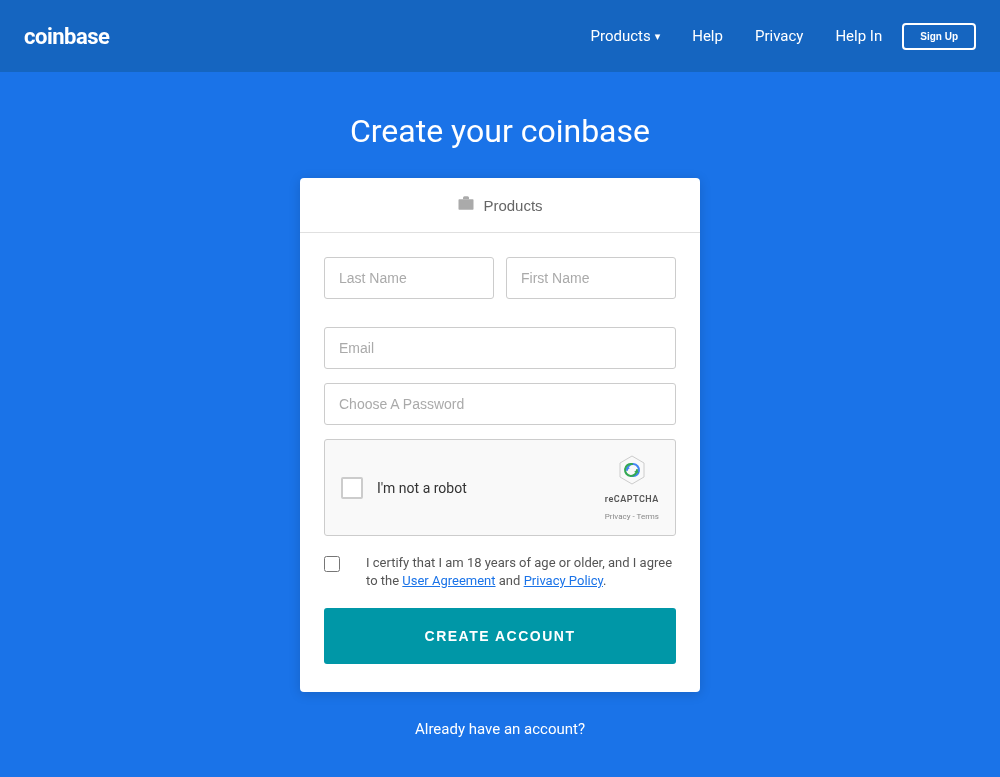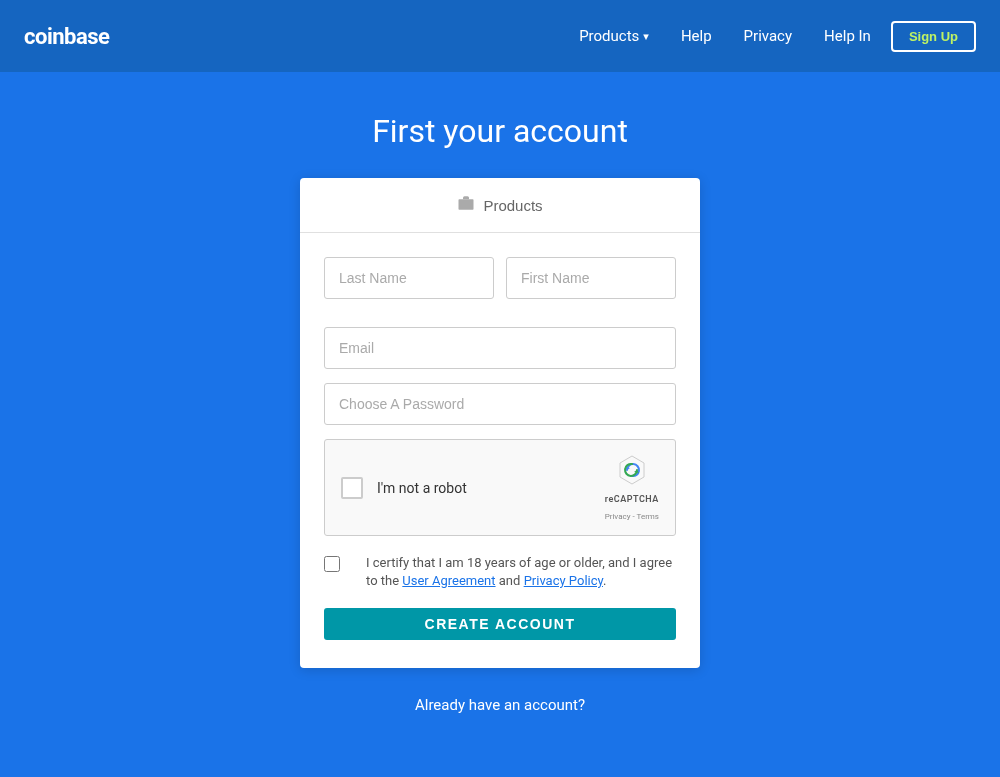--- a/index.html
+++ b/index.html
@@ -42,25 +42,25 @@
     .nav-link-products {
       display: flex;
       align-items: center;
       gap: 4px;
     }
     .nav-link-products::after {
       content: '▾';
       font-size: 11px;
     }
     .nav-signup {
-      color: #bef264;
+      color: #ffffff;
       background: transparent;
       border: 2px solid #fff;
       border-radius: 4px;
-      font-size: 13px;
+      font-size: 10px;
       font-weight: 600;
       cursor: pointer;
       padding: 6px 16px;
     }
 
     
     .main {
       display: flex;
       flex-direction: column;
       align-items: center;
@@ -210,21 +210,21 @@
     }
     .terms-link {
       color: #1a73e8;
       text-decoration: underline;
       cursor: pointer;
     }
 
     
     .create-btn {
       width: 100%;
-      padding: 8px;
+      padding: 20px;
       background: #0097a7;
       color: #fff;
       border: none;
       border-radius: 3px;
       font-size: 14px;
       font-weight: 700;
       letter-spacing: 1.5px;
       cursor: pointer;
       text-transform: uppercase;
     }
@@ -245,21 +245,21 @@
   <div class="nav-right">
     <a class="nav-link nav-link-products">Products</a>
     <a class="nav-link">Help</a>
     <a class="nav-link">Privacy</a>
     <a class="nav-link">Help In</a>
     <button class="nav-signup">Sign Up</button>
   </div>
 </nav>
 
 <main class="main">
-  <h1 class="page-title">First your account</h1>
+  <h1 class="page-title">Create your coinbase</h1>
 
   <div class="form-card">
 
     <div class="tabs">
       <button class="tab">
         <span class="tab-icon">
           <svg width="18" height="18" viewBox="0 0 24 24" fill="#aaa">
               <rect x="2" y="7" width="20" height="14" rx="1" ry="1"></rect>
               <path d="M16 7V5a2 2 0 0 0-2-2h-4a2 2 0 0 0-2 2v2"></path>
               <line x1="12" y1="12" x2="12" y2="12" stroke="#aaa" stroke-width="2"></line>

